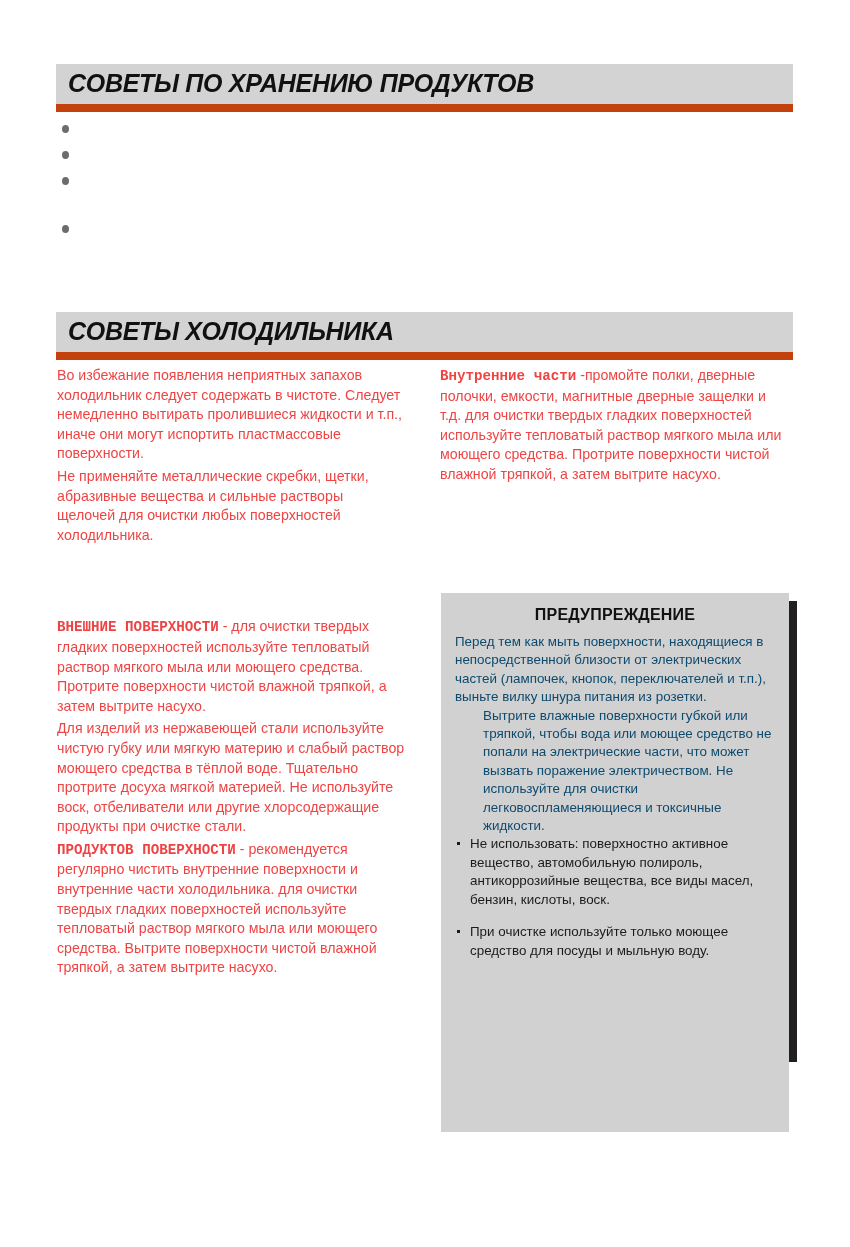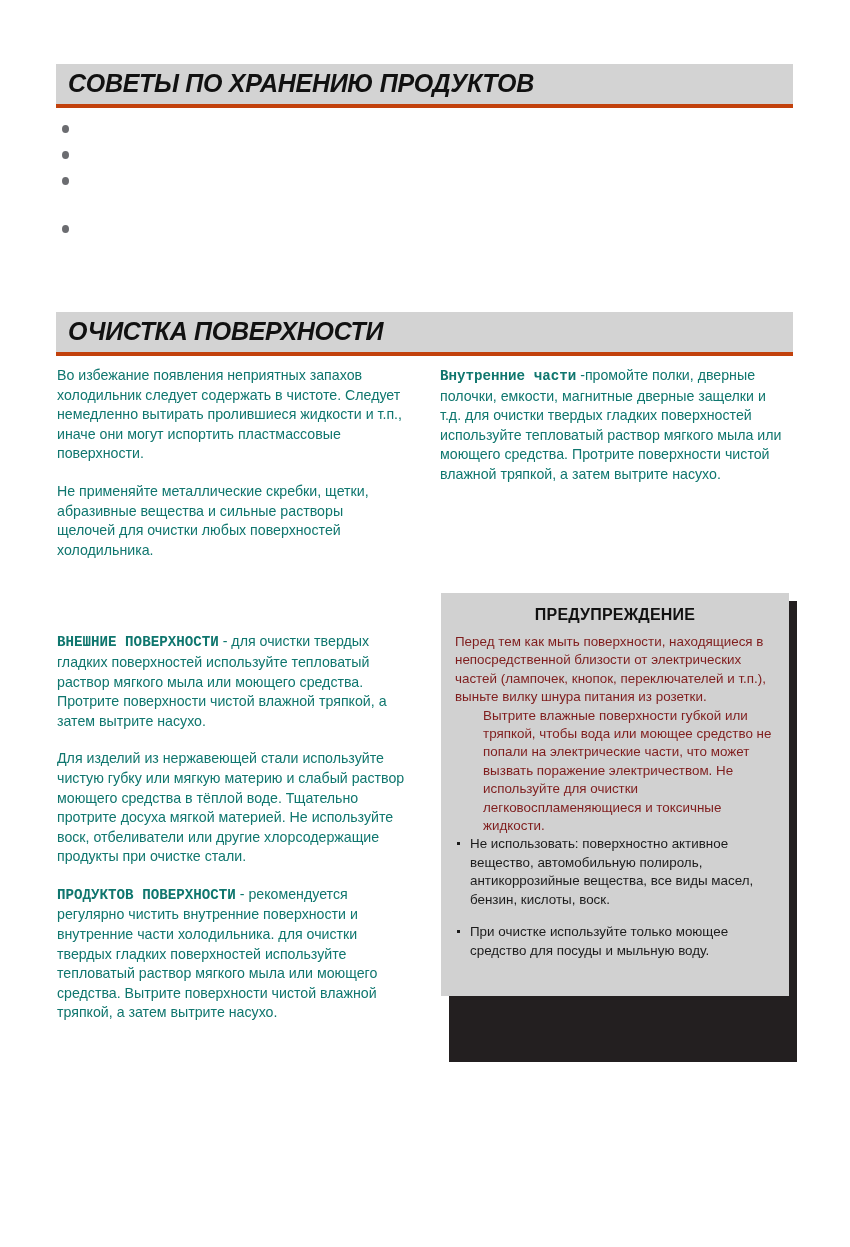--- a/index.html
+++ b/index.html
@@ -24,21 +24,21 @@
     background: #ffffff;
   }
 
   
   .section-bar {
     position: absolute;
     left: 56px;
     width: 737px;
     height: 40px;
     background: #d3d3d3;
-    border-bottom: 4px solid #c2410c;
+    border-bottom: 8px solid #c2410c;
     box-sizing: content-box;
     text-align: right;
   }
   .section-bar .section-title {
     position: absolute;
     left: 12px;
     top: 50%;
     transform: translateY(-52%);
     font-size: 25px;
     font-weight: bold;
@@ -78,64 +78,64 @@
     font-size: 14px;
     line-height: 19px;
     white-space: pre-wrap;
   }
 
   
   .col {
     position: absolute;
     font-size: 14.2px;
     line-height: 19.6px;
-    color: #0f766e;
+    color: #ef4444;
   }
   .col-left  { left: 57px;  top: 366px; width: 348px; }
   .col-right { left: 440px; top: 366px; width: 350px; }
 
   .para { margin: 0 0 0 0; text-align: left; }
-  .para + .para { margin-top: 18px; }
+  .para + .para { margin-top: 3px; }
   .para-gap { margin-top: 19px; }
   .runin { font-weight: bold; font-family: Liberation Mono, monospace; }
 
   
   .spacer-tall { height: 72px; }
 
   
   .warn-shadow {
     position: absolute;
     left: 449px;
     top: 601px;
     width: 348px;
     height: 461px;
     background: #231f20;
   }
   .warn-box {
     position: absolute;
     left: 441px;
     top: 593px;
     width: 348px;
-    height: 403px;
+    height: 539px;
     background: #d1d1d1;
     box-sizing: border-box;
     padding: 13px 14px 12px 14px;
   }
   .warn-title {
     text-align: center;
     font-size: 16px;
     font-weight: bold;
     letter-spacing: 0.2px;
     color: #111111;
     margin-bottom: 9px;
   }
   .warn-para {
     font-size: 13.4px;
     line-height: 18.4px;
-    color: #7f1d1d;
+    color: #0c4a6e;
     margin: 0;
   }
   .warn-para + .warn-para { margin-top: 0; margin-left: 28px; }
 
   .warn-bullets { margin-top: 0; }
   .warn-bullet {
     position: relative;
     padding-left: 15px;
     font-size: 13.4px;
     line-height: 18.4px;
@@ -174,21 +174,21 @@
       <span class="bullet-dot"></span>
       <span class="bullet-text"></span>
     </div>
     <div class="bullet-row">
       <span class="bullet-dot"></span>
       <span class="bullet-text"></span>
     </div>
   </div>
 
   <div class="section-bar" id="bar-cleaning">
-    <div class="section-title">ОЧИСТКА ПОВЕРХНОСТИ</div>
+    <div class="section-title">СОВЕТЫ ХОЛОДИЛЬНИКА</div>
   </div>
 
   <div class="col col-left">
 
     <p class="para">Во избежание появления неприятных запахов холодильник следует содержать в чистоте. Следует немедленно вытирать пролившиеся жидкости и т.п., иначе они могут испортить пластмассовые поверхности.</p>
 
     <p class="para">Не применяйте металлические скребки, щетки, абразивные вещества и сильные растворы щелочей для очистки любых поверхностей холодильника.</p>
 
 
     <div class="spacer-tall"></div>

